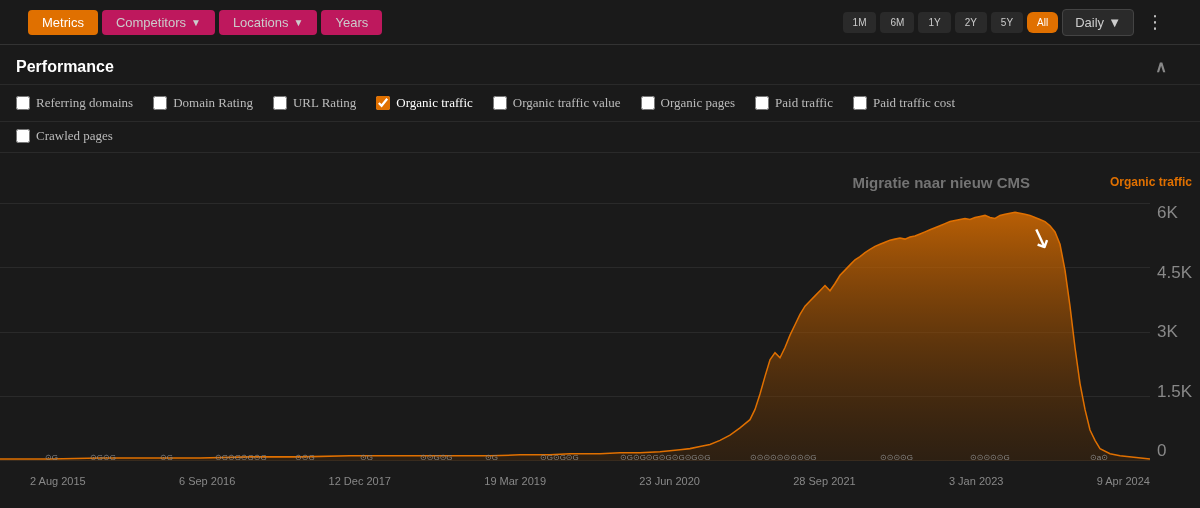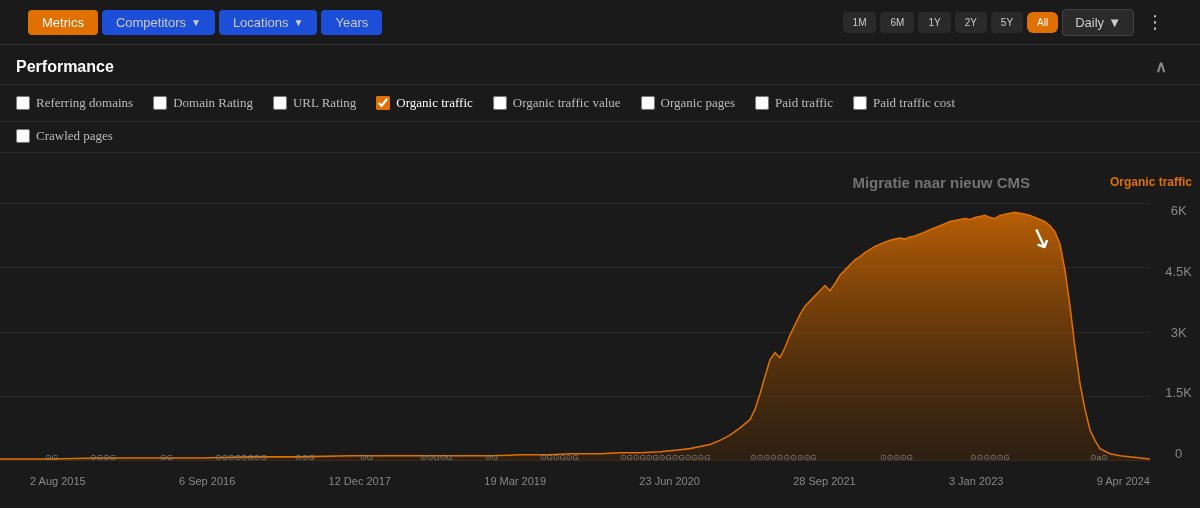--- a/index.html
+++ b/index.html
@@ -21,21 +21,21 @@
       background: #1a1a1a;
       border-bottom: 1px solid #333;
       gap: 4px;
     }
     .toolbar-btn {
       padding: 5px 14px;
       border-radius: 4px;
       border: none;
       cursor: pointer;
       font-size: 13px;
-      background: #1d4ed8;
+      background: #be185d;
       color: #ccc;
     }
     .toolbar-btn.active {
       background: #e07000;
       color: #fff;
     }
     .toolbar-btn-dropdown {
       display: flex;
       align-items: center;
       gap: 5px;
@@ -180,22 +180,22 @@
       top: 0;
       height: 100%;
       display: flex;
       flex-direction: column;
       justify-content: space-between;
       pointer-events: none;
       padding: 50px 0 30px 0;
     }
     .y-label {
       color: #888;
-      font-size: 13px;
-      text-align: center;
+      font-size: 17px;
+      text-align: left;
     }
 
     
     .x-axis {
       position: absolute;
       bottom: 4px;
       left: 30px;
       right: 50px;
       display: flex;
       justify-content: space-between;

